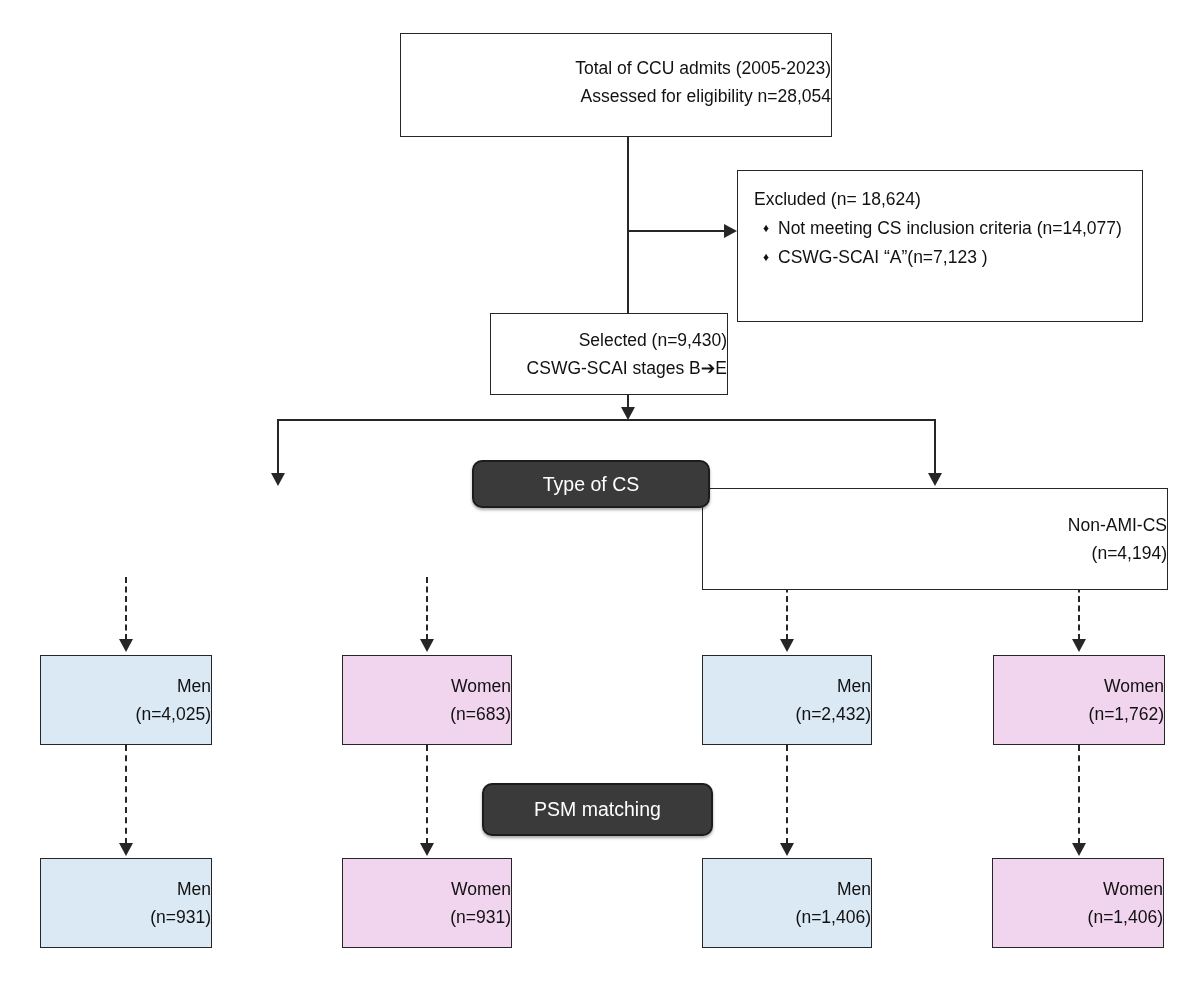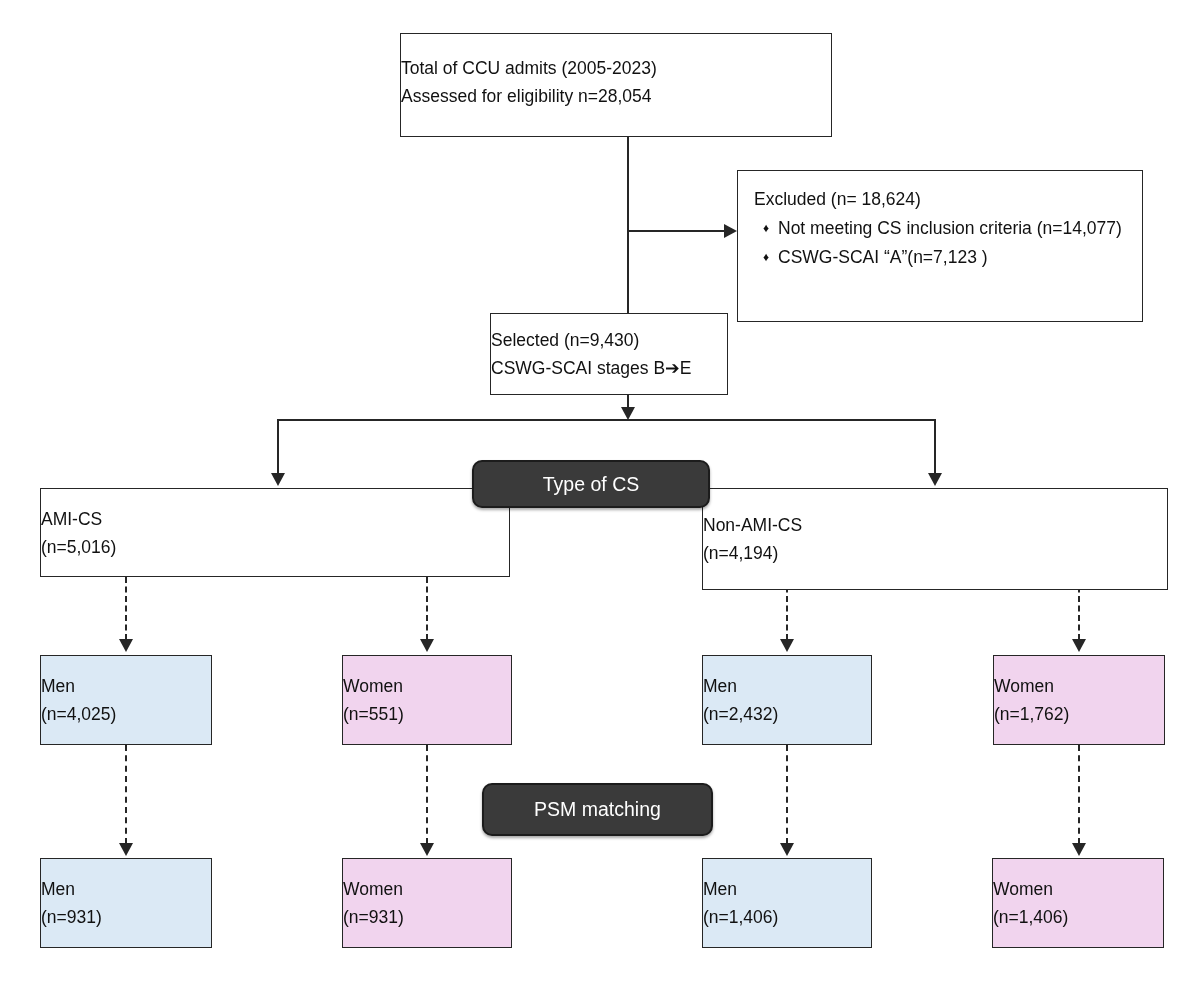--- a/index.html
+++ b/index.html
@@ -18,21 +18,21 @@
   }
   
   .node {
     position: absolute;
     box-sizing: border-box;
     border: 1.5px solid var(--box-border, #262626);
     background: #ffffff;
     display: flex;
     flex-direction: column;
     justify-content: center;
-    align-items: flex-start;
+    align-items: flex-end;
     text-align: center;
     font-size: 17.5px;
     line-height: 28px;
     z-index: 2;
   }
   .box-men   { background: var(--men-fill, #dbe9f5); }
   .box-women { background: var(--women-fill, #f1d4ee); }
   .excl-inner {
     position: absolute;
     box-sizing: border-box;
@@ -137,41 +137,37 @@
       <span class="dm">♦</span>
       <span class="bt">CSWG-SCAI “A”(n=7,123 )</span>
     </div>
   </div>
 
   <div class="node" style="left:490px; top:313px; width:238px; height:82px;">
     <div>Selected (n=9,430)</div>
     <div>CSWG-SCAI stages B➔E</div>
   </div>
 
-  <div class="node" style="left:40px; top:488px; width:470px; height:89px;">
-    <div>AMI-CS</div>
-    <div>(n=5,016)</div>
-  </div>
 
   <div class="node" style="left:702px; top:488px; width:466px; height:102px;">
     <div>Non-AMI-CS</div>
     <div>(n=4,194)</div>
   </div>
 
   <div class="badge" style="left:472px; top:460px; width:238px; height:48px;">
     <span>Type of CS</span>
   </div>
 
   <div class="node box-men" style="left:40px; top:655px; width:172px; height:90px;">
     <div>Men</div>
     <div>(n=4,025)</div>
   </div>
   <div class="node box-women" style="left:342px; top:655px; width:170px; height:90px;">
     <div>Women</div>
-    <div>(n=551)</div>
+    <div>(n=683)</div>
   </div>
   <div class="node box-men" style="left:702px; top:655px; width:170px; height:90px;">
     <div>Men</div>
     <div>(n=2,432)</div>
   </div>
   <div class="node box-women" style="left:993px; top:655px; width:172px; height:90px;">
     <div>Women</div>
     <div>(n=1,762)</div>
   </div>
 

